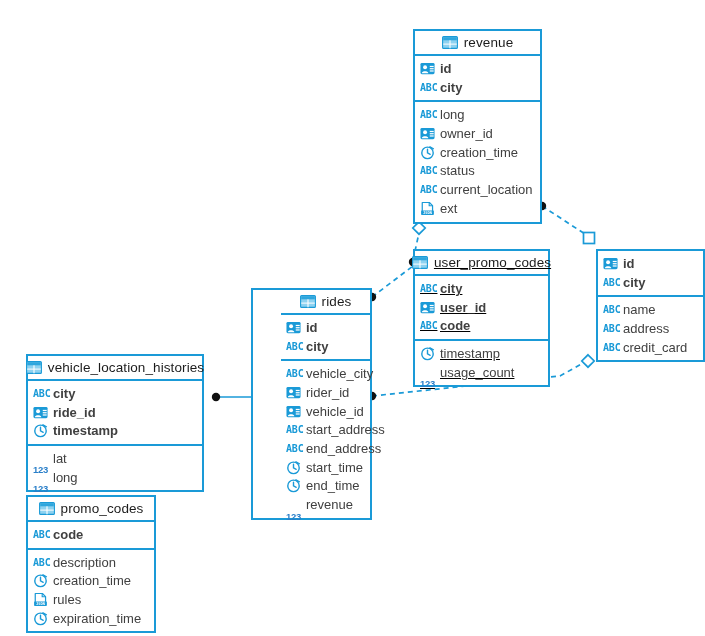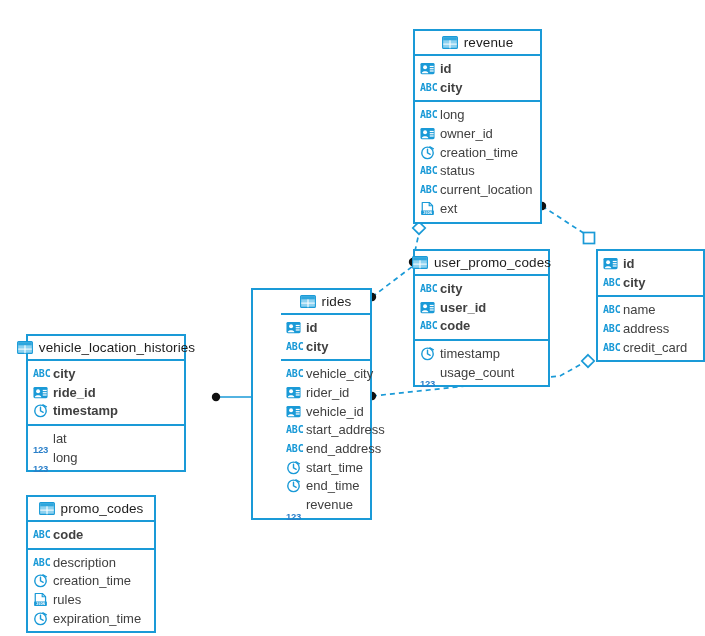--- a/index.html
+++ b/index.html
@@ -191,21 +191,21 @@
                 <path d="M2.4 1.6 H10 L13.4 5.0 V14.4 H2.4 Z" fill="#fff" stroke="#1a9ad7" stroke-width="1.3" stroke-linejoin="round"></path>
                 <path d="M9.8 1.8 V5.1 H13.2" fill="none" stroke="#1a9ad7" stroke-width="1.2"></path>
                 <rect x="1.2" y="10.1" width="13.6" height="4.6" rx="0.6" fill="#1a9ad7"></rect>
                 <text x="8" y="13.7" font-size="4.1" font-family="DejaVu Sans Mono, monospace" font-weight="bold" fill="#fff" text-anchor="middle">JSON</text>
               </svg>
             </span>
             <span class="col-name">ext</span>
           </div>
         </div>
       </div>
-      <div class="table-node" style="left: 413px; top: 249px; width: 137px;">
+      <div class="table-node" style="left: 413px; top: 249px; width: 137px; text-decoration: underline;">
         <div class="tbl-header">
           <span class="ic hdr-ic">
             <svg viewBox="0 0 16 13">
               <rect x="0.6" y="0.6" width="14.8" height="11.8" rx="1" fill="#8ed2f0" stroke="#1a9ad7" stroke-width="1.1"></rect>
               <rect x="1.2" y="1.2" width="13.6" height="3.1" fill="#2ea6dd"></rect>
               <rect x="7.45" y="4.3" width="1.1" height="8" fill="#fff"></rect>
               <rect x="1.2" y="7.6" width="13.6" height="1.0" fill="#fff"></rect>
             </svg>
           </span>
           <span class="tbl-title">user_promo_codes</span>
@@ -374,21 +374,21 @@
               </svg>
             </span>
             <span class="col-name">end_time</span>
           </div>
           <div class="col-row">
             <span class="ic ic-num">123</span>
             <span class="col-name">revenue</span>
           </div>
         </div>
       </div>
-      <div class="table-node" style="left: 26px; top: 334px; width: 160px;">
+      <div class="table-node" style="left: 26px; top: 354px; width: 178px;">
         <div class="tbl-header">
           <span class="ic hdr-ic">
             <svg viewBox="0 0 16 13">
               <rect x="0.6" y="0.6" width="14.8" height="11.8" rx="1" fill="#8ed2f0" stroke="#1a9ad7" stroke-width="1.1"></rect>
               <rect x="1.2" y="1.2" width="13.6" height="3.1" fill="#2ea6dd"></rect>
               <rect x="7.45" y="4.3" width="1.1" height="8" fill="#fff"></rect>
               <rect x="1.2" y="7.6" width="13.6" height="1.0" fill="#fff"></rect>
             </svg>
           </span>
           <span class="tbl-title">vehicle_location_histories</span>

